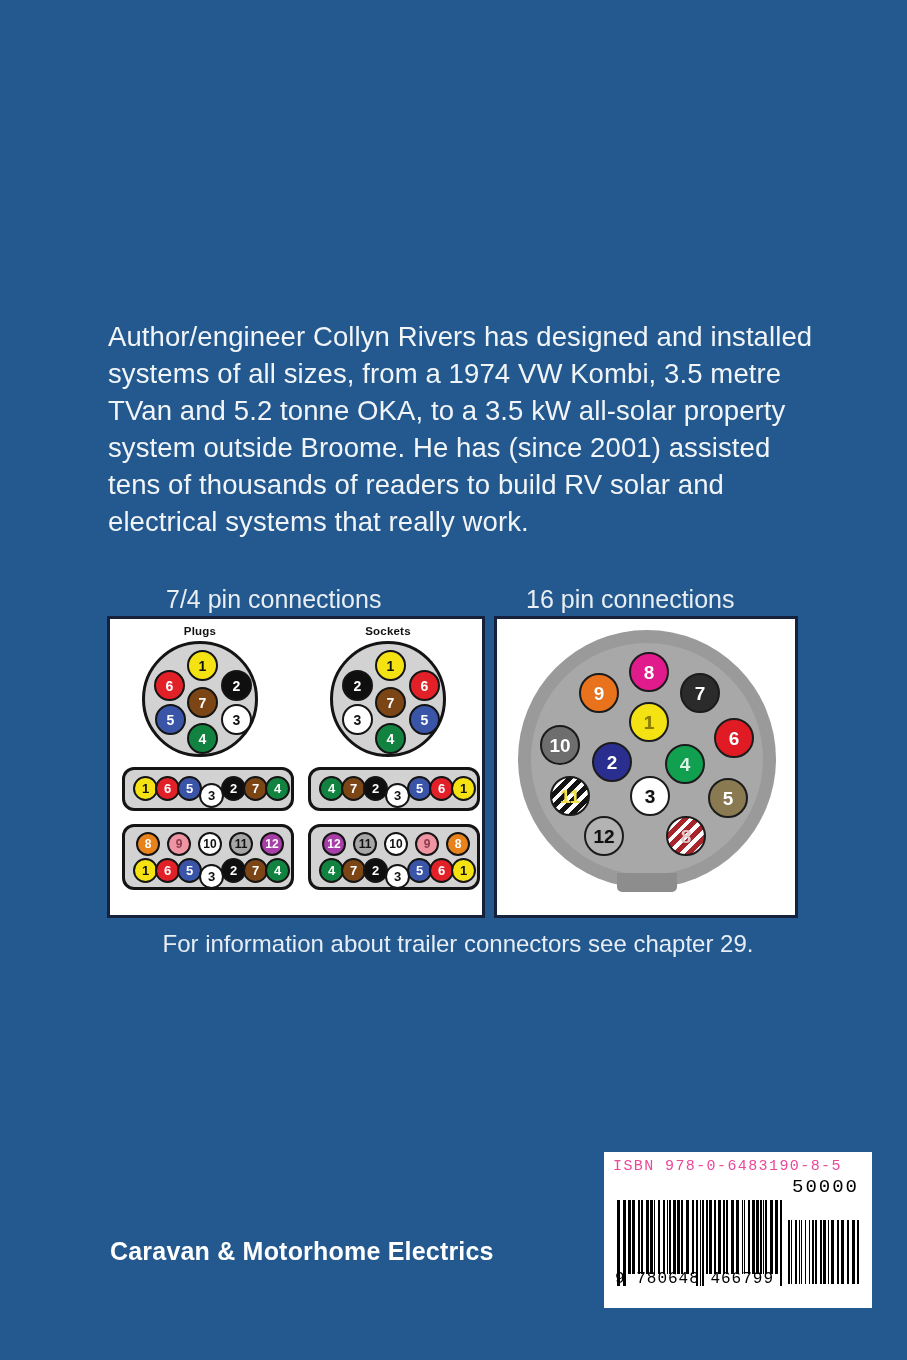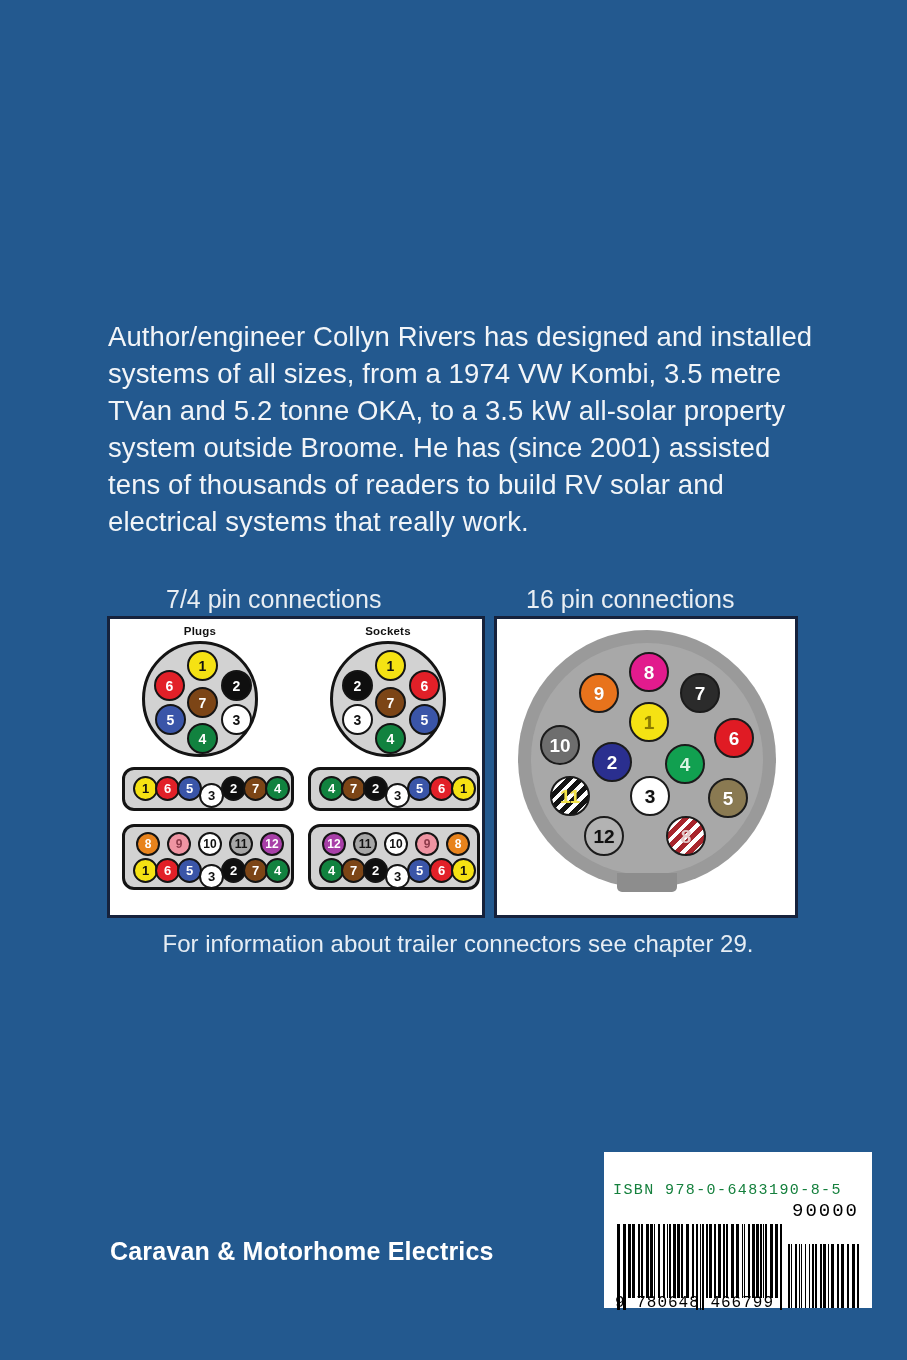--- a/index.html
+++ b/index.html
@@ -181,24 +181,23 @@
     width: 268px;
     height: 156px;
     background: #ffffff;
     box-sizing: border-box;
     padding: 6px 9px 0 9px;
   }
   .isbn-text {
     font-family: "Liberation Mono", monospace;
     font-size: 15px;
     letter-spacing: 1.4px;
-    color: #15803d;
+    color: #ec4899;
     white-space: nowrap;
     line-height: 18px;
-    margin-top: 24px;
   }
   .price-text {
     font-family: "Liberation Mono", monospace;
     font-size: 19px;
     letter-spacing: 2px;
     color: #000;
     text-align: right;
     line-height: 22px;
     padding-right: 4px;
   }
@@ -334,21 +333,21 @@
         <div class="pin" style="background: repeating-linear-gradient(-45deg, rgb(168, 37, 44) 0px, rgb(168, 37, 44) 5px, rgb(255, 255, 255) 5px, rgb(255, 255, 255) 9px); color: rgb(232, 200, 200); left: 148px; top: 186px; font-weight: bold; text-shadow: rgba(0, 0, 0, 0.25) 0px 0px 1px;">8</div>
       </div>
   </div>
 
   <div class="caption">For information about trailer connectors see chapter 29.</div>
 
   <div class="footer-title">Caravan &amp; Motorhome Electrics</div>
 
   <div id="barcode-block">
     <div class="isbn-text">ISBN 978-0-6483190-8-5</div>
-    <div class="price-text">90000</div>
+    <div class="price-text">50000</div>
     <div class="bars-row">
       <div class="bars" id="bars-main">
           <div class="bar" style="width: 3px;"></div>
           <div style="width: 3px; background: transparent; height: 86px;"></div>
           <div class="bar" style="width: 3px;"></div>
           <div style="width: 2px; background: transparent; height: 86px;"></div>
           <div class="bar short" style="width: 3px;"></div>
           <div style="width: 1px; background: transparent; height: 86px;"></div>
           <div class="bar short" style="width: 3px;"></div>
           <div style="width: 3px; background: transparent; height: 86px;"></div>

